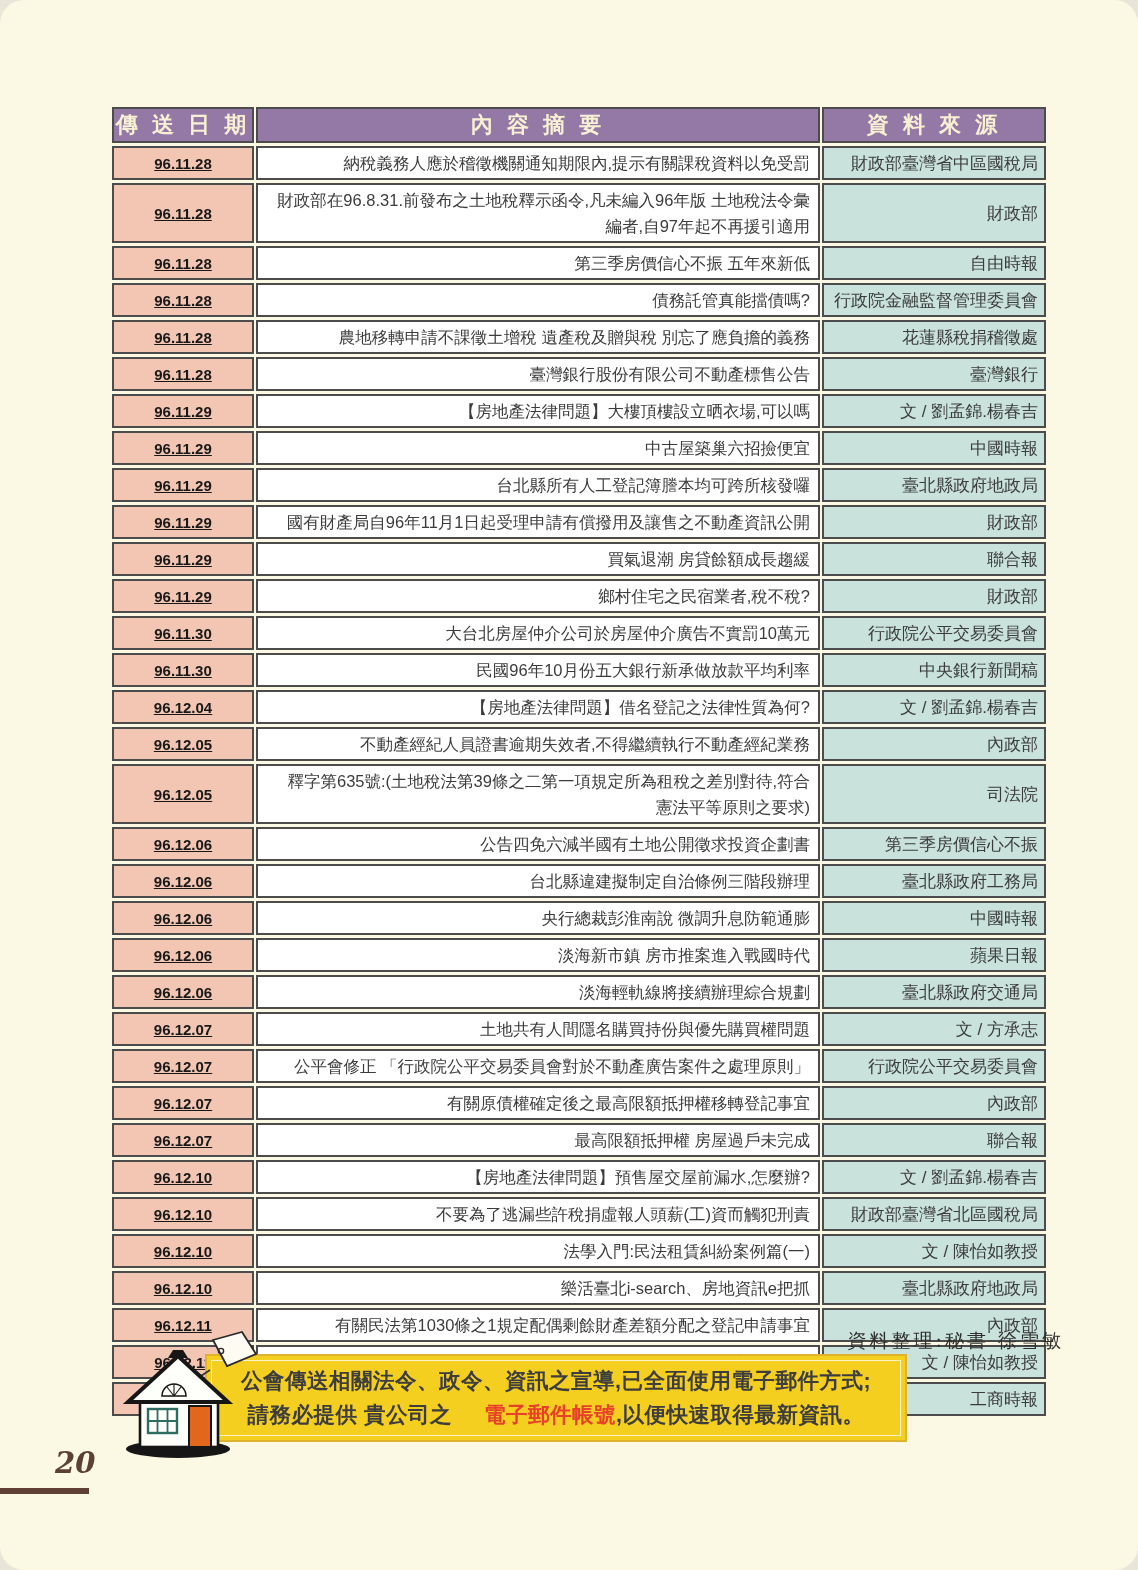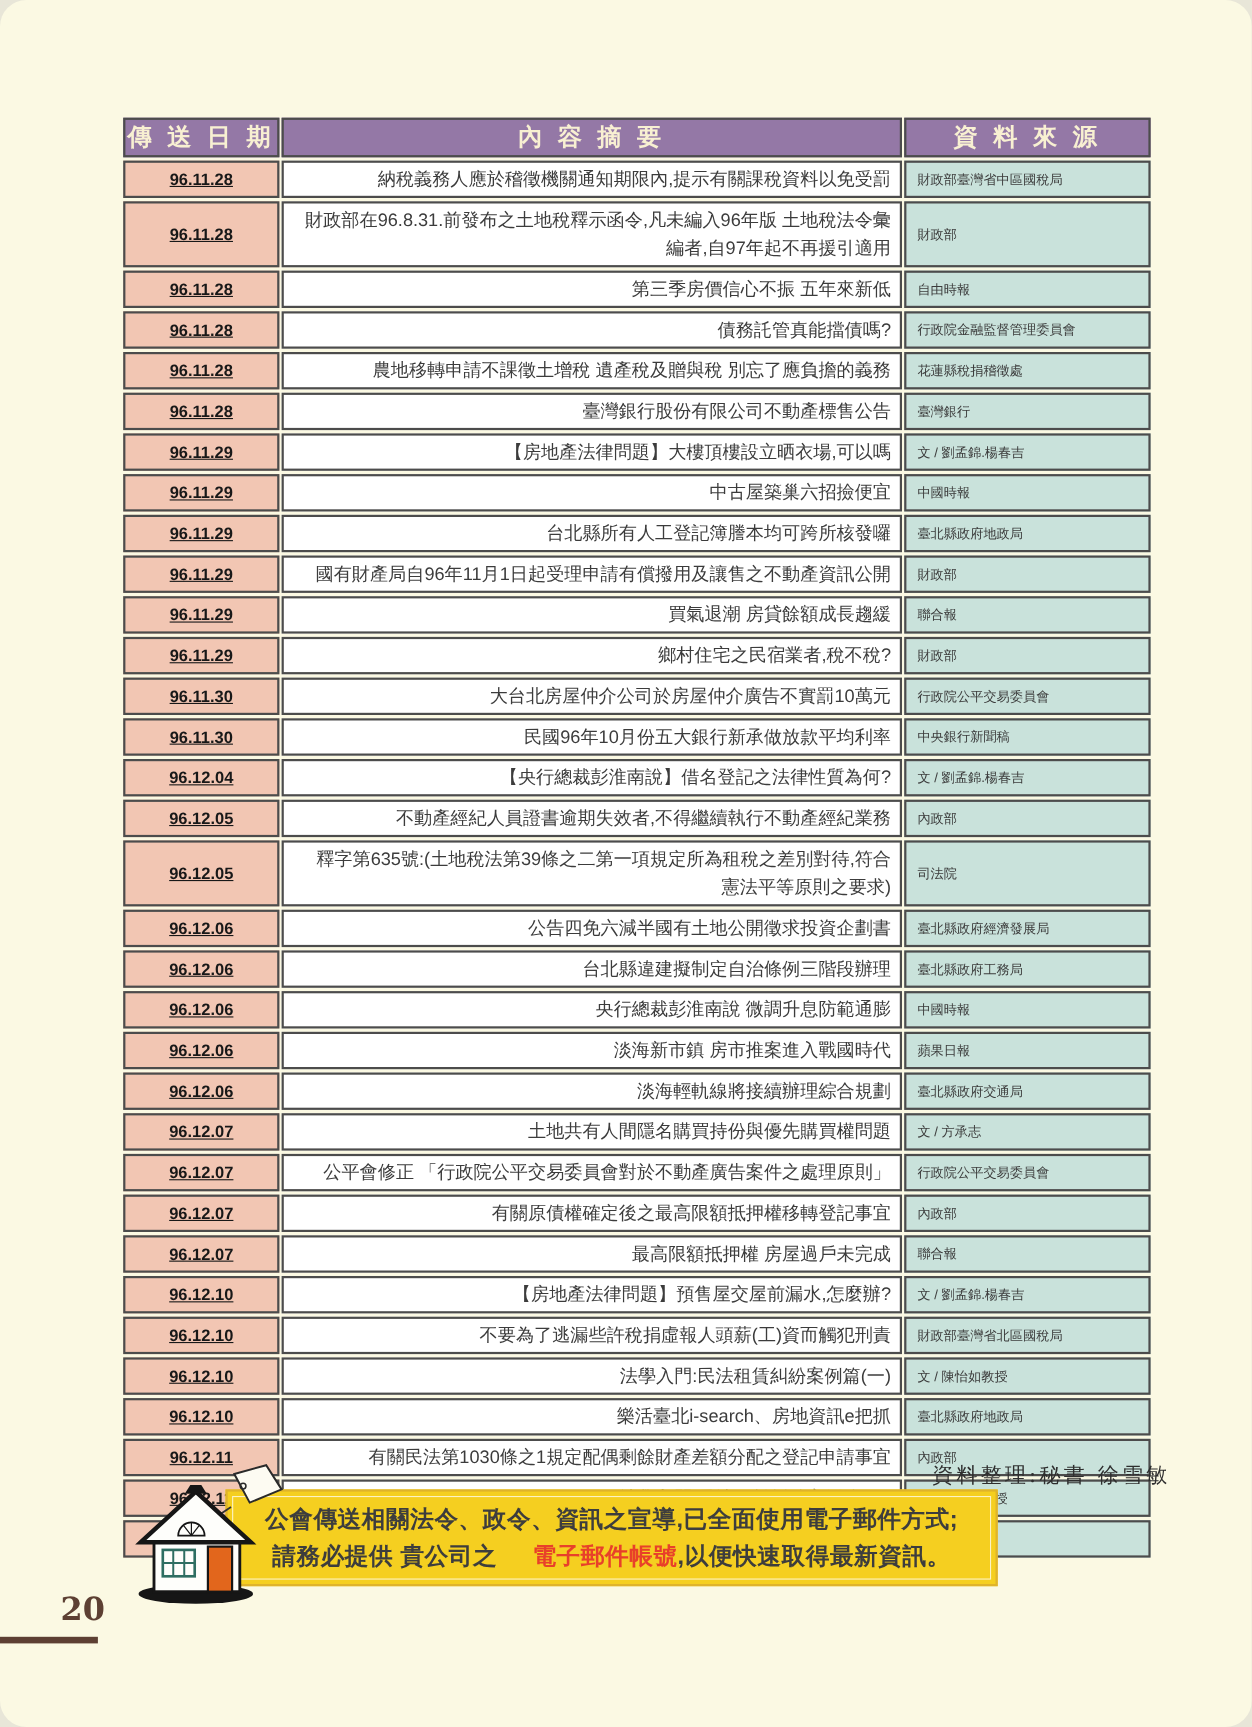--- a/index.html
+++ b/index.html
@@ -35,21 +35,21 @@
     height:32px;
     text-decoration:underline;
   }
   td.c-sum {
     background:#FFFFFF; color:#3c3c3c;
     font-size:16.5px; line-height:26px;
     padding:2px 8px 2px 14px; text-align:right;
   }
   td.c-src {
     background:#C9E2DB; color:#3c3c3c;
-    font-size:12px; padding:2px 6px 2px 10px; text-align:left;
+    font-size:17px; padding:2px 6px 2px 10px; text-align:right;
   }
 
   
   .credit {
     position:absolute; top:1328px; right:74px;
     font-family:"DejaVu Serif", serif;
     font-size:19px; color:#2e2e2e; letter-spacing:3px;
   }
 
   
@@ -67,21 +67,21 @@
     line-height:34px; letter-spacing:0.5px; white-space:nowrap;
   }
   .notice-highlight { color:#E8402A;margin-left:32px; }
 
   
   .house-wrap { position:absolute; left:116px; top:1330px; width:150px; height:140px; z-index:2; }
 
   
   .page-number {
     position:absolute; left:55px; top:1446px;
-    font-family:"DejaVu Serif", serif; 
+    font-family:"DejaVu Serif", serif; font-style:italic;
     font-size:29px; font-weight:bold; color:#5D4033;
   }
   .page-number-bar {
     position:absolute; left:0; top:1488px; width:89px; height:6px;
     background:#5D4033;
   }
 </style>
 </head>
 <body>
 
@@ -180,40 +180,40 @@
     </tr>
 
     <tr>
       <td class="c-date">96.11.30</td>
       <td class="c-sum">民國96年10月份五大銀行新承做放款平均利率</td>
       <td class="c-src">中央銀行新聞稿</td>
     </tr>
 
     <tr>
       <td class="c-date">96.12.04</td>
-      <td class="c-sum">【央行總裁彭淮南說】借名登記之法律性質為何?</td>
+      <td class="c-sum">【房地產法律問題】借名登記之法律性質為何?</td>
       <td class="c-src">文 / 劉孟錦.楊春吉</td>
     </tr>
 
     <tr>
       <td class="c-date">96.12.05</td>
       <td class="c-sum">不動產經紀人員證書逾期失效者,不得繼續執行不動產經紀業務</td>
       <td class="c-src">內政部</td>
     </tr>
 
     <tr>
       <td class="c-date">96.12.05</td>
       <td class="c-sum">釋字第635號:(土地稅法第39條之二第一項規定所為租稅之差別對待,符合憲法平等原則之要求)</td>
       <td class="c-src">司法院</td>
     </tr>
 
     <tr>
       <td class="c-date">96.12.06</td>
       <td class="c-sum">公告四免六減半國有土地公開徵求投資企劃書</td>
-      <td class="c-src">臺北縣政府經濟發展局</td>
+      <td class="c-src">第三季房價信心不振</td>
     </tr>
 
     <tr>
       <td class="c-date">96.12.06</td>
       <td class="c-sum">台北縣違建擬制定自治條例三階段辦理</td>
       <td class="c-src">臺北縣政府工務局</td>
     </tr>
 
     <tr>
       <td class="c-date">96.12.06</td>

